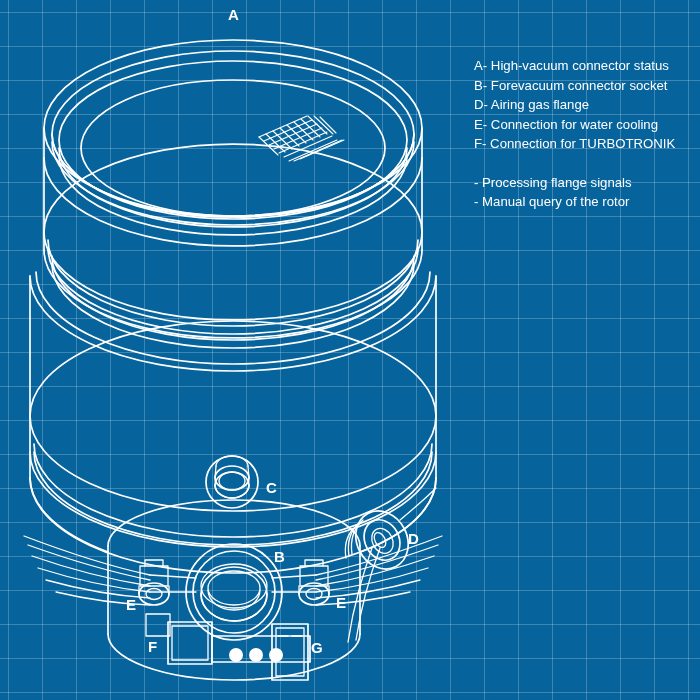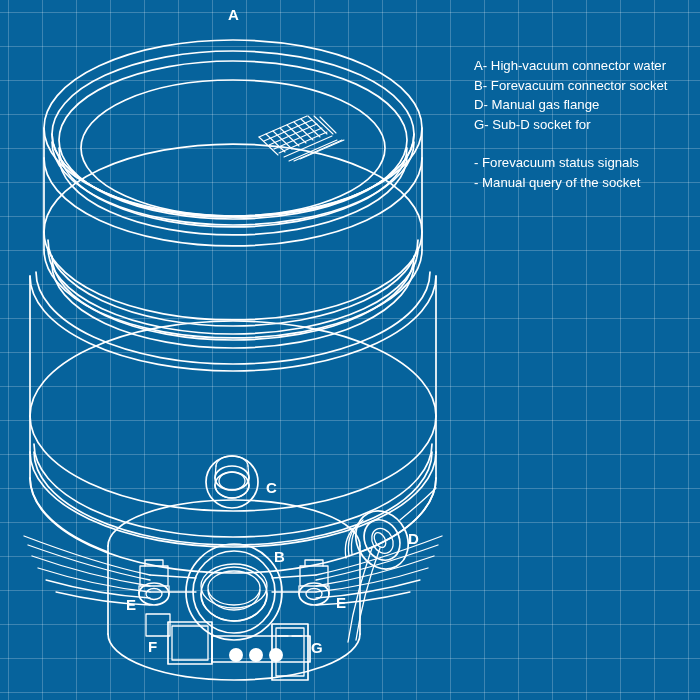--- a/index.html
+++ b/index.html
@@ -307,22 +307,23 @@
   <div class="callout" style="left:228px; top:7px;">A</div>
   <div class="callout" style="left:274px; top:549px;">B</div>
   <div class="callout" style="left:266px; top:480px;">C</div>
   <div class="callout" style="left:408px; top:531px;">D</div>
   <div class="callout" style="left:126px; top:597px;">E</div>
   <div class="callout" style="left:336px; top:595px;">E</div>
   <div class="callout" style="left:148px; top:639px;">F</div>
   <div class="callout" style="left:311px; top:640px;">G</div>
 
   <div id="legend">
-    <span class="lg-row">A- High-vacuum connector water</span>
+    <span class="lg-row">A- High-vacuum connector status</span>
     <span class="lg-row">B- Forevacuum connector socket</span>
-    <span class="lg-row">D- Manual gas flange</span>
-    <span class="lg-row">G- Sub-D socket for</span>
+    <span class="lg-row">D- Airing gas flange</span>
+    <span class="lg-row">E- Connection for water cooling</span>
+    <span class="lg-row">F- Connection for TURBOTRONIK</span>
     <span class="lg-gap"></span>
-    <span class="lg-sub">- Forevacuum status signals</span>
-    <span class="lg-sub">- Manual query of the socket</span>
+    <span class="lg-sub">- Processing flange signals</span>
+    <span class="lg-sub">- Manual query of the rotor</span>
   </div>
 
 </div>
 
 </body></html>

